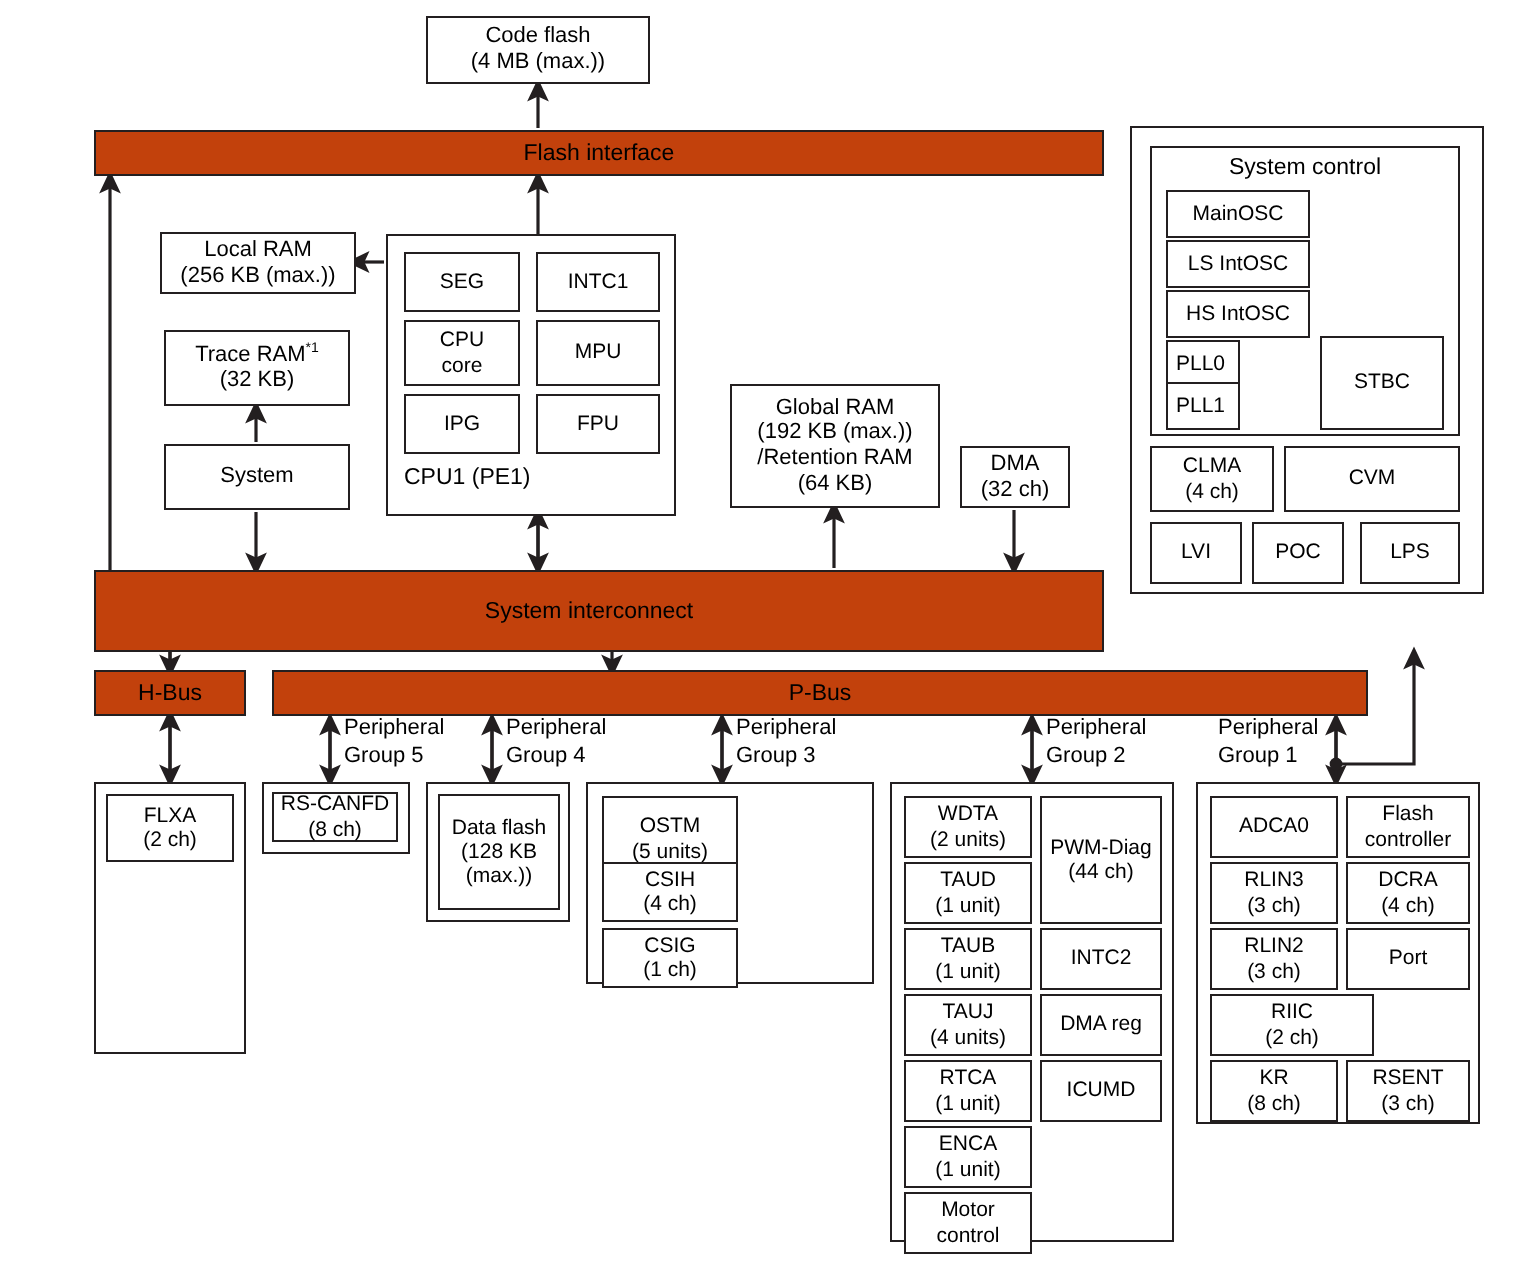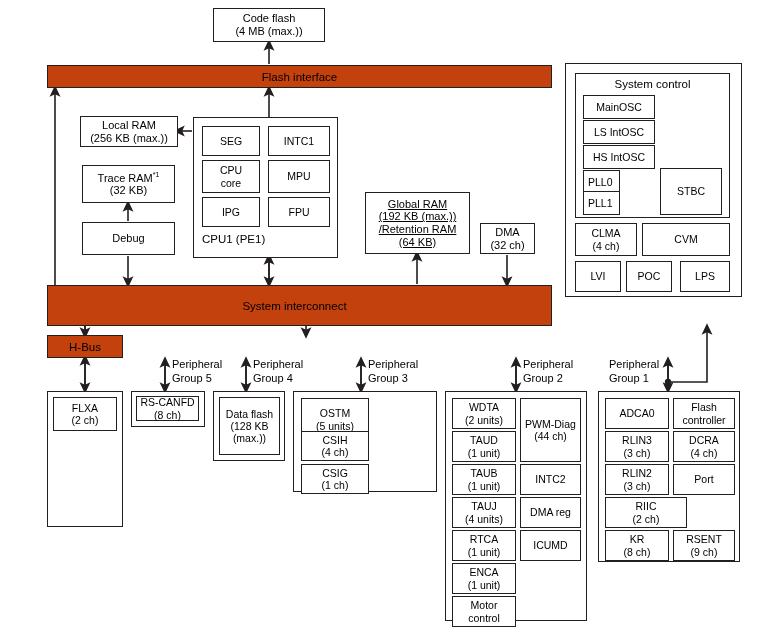--- a/index.html
+++ b/index.html
@@ -155,34 +155,34 @@
   <div class="box" style="left:80px; top:116px; width:98px; height:31px;">Local RAM
 (256 KB (max.))</div>
 
   <div class="box" style="left:82px; top:165px; width:93px; height:38px; flex-direction:column;">
     <div style="white-space:nowrap;">
       <span>Trace RAM</span><span class="sup">*1</span>
     </div>
     <div>(32 KB)</div>
   </div>
 
-  <div class="box" style="left:82px; top:222px; width:93px; height:33px;">Debug</div>
+  <div class="box" style="left:82px; top:222px; width:93px; height:33px;">System</div>
 
   <div class="group" style="left:193px; top:117px; width:145px; height:141px;">
     <div class="grpbox" style="left:8px; top:8px; width:58px; height:30px;">SEG</div>
     <div class="grpbox" style="left:74px; top:8px; width:62px; height:30px;">INTC1</div>
     <div class="grpbox" style="left:8px; top:42px; width:58px; height:33px;">CPU
 core</div>
     <div class="grpbox" style="left:74px; top:42px; width:62px; height:33px;">MPU</div>
     <div class="grpbox" style="left:8px; top:79px; width:58px; height:30px;">IPG</div>
     <div class="grpbox" style="left:74px; top:79px; width:62px; height:30px;">FPU</div>
     <div class="cpu-title" style="left:8px; top:115px;">CPU1 (PE1)</div>
   </div>
 
-  <div class="box" style="left:365px; top:192px; width:105px; height:62px;text-decoration:underline;">Global RAM
+  <div class="box" style="left:365px; top:192px; width:105px; height:62px;">Global RAM
 (192 KB (max.))
 /Retention RAM
 (64 KB)</div>
 
   <div class="box" style="left:480px; top:223px; width:55px; height:31px;">DMA
 (32 ch)</div>
 
   <div class="group" style="left:565px; top:63px; width:177px; height:234px;">
 
     <div class="group" style="left:9px; top:9px; width:155px; height:145px; border-width:1.3px;">
@@ -200,20 +200,21 @@
     <div class="grpbox" style="left:76px; top:159px; width:88px; height:33px;">CVM</div>
     <div class="grpbox" style="left:9px; top:197px; width:46px; height:31px;">LVI</div>
     <div class="grpbox" style="left:60px; top:197px; width:46px; height:31px;">POC</div>
     <div class="grpbox" style="left:114px; top:197px; width:50px; height:31px;">LPS</div>
   </div>
 
   <div class="bar right-label" style="left:47px; top:285px; width:505px; height:41px; justify-content:center;">System interconnect</div>
 
   <div class="bar" style="left:47px; top:335px; width:76px; height:23px;">H-Bus</div>
 
+  <div class="bar" style="left:136px; top:335px; width:548px; height:23px;">P-Bus</div>
 
   <div class="label" style="left:172px; top:358px;">Peripheral
 Group 5</div>
   <div class="label" style="left:253px; top:358px;">Peripheral
 Group 4</div>
   <div class="label" style="left:368px; top:358px;">Peripheral
 Group 3</div>
   <div class="label" style="left:523px; top:358px;">Peripheral
 Group 2</div>
   <div class="label" style="left:609px; top:358px;">Peripheral
@@ -277,16 +278,16 @@
 (2 ch)</div>
     <div class="grpbox" style="left:6px; top:138px; width:64px; height:31px;">KR
 (8 ch)</div>
 
     <div class="grpbox" style="left:74px; top:6px; width:62px; height:31px;">Flash
 controller</div>
     <div class="grpbox" style="left:74px; top:39px; width:62px; height:31px;">DCRA
 (4 ch)</div>
     <div class="grpbox" style="left:74px; top:72px; width:62px; height:31px;">Port</div>
     <div class="grpbox" style="left:74px; top:138px; width:62px; height:31px;">RSENT
-(9 ch)</div>
+(3 ch)</div>
   </div>
 
 </div>
 
 </body></html>

